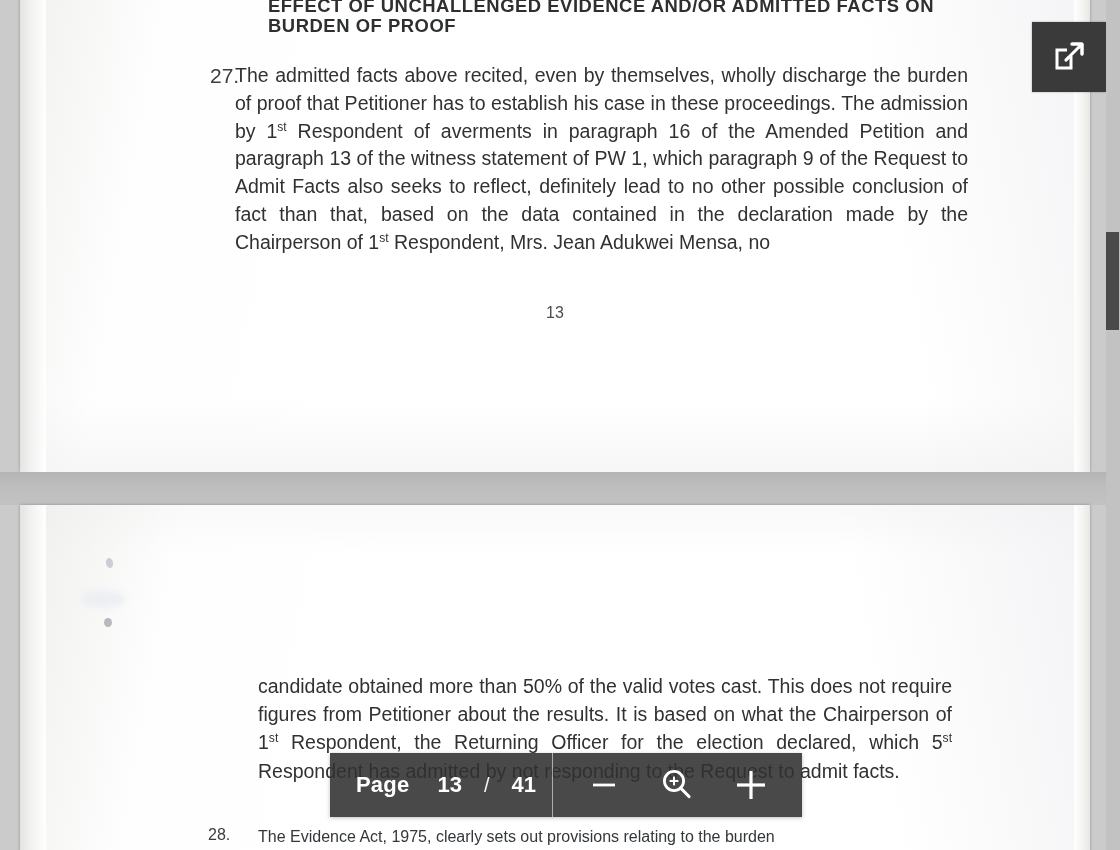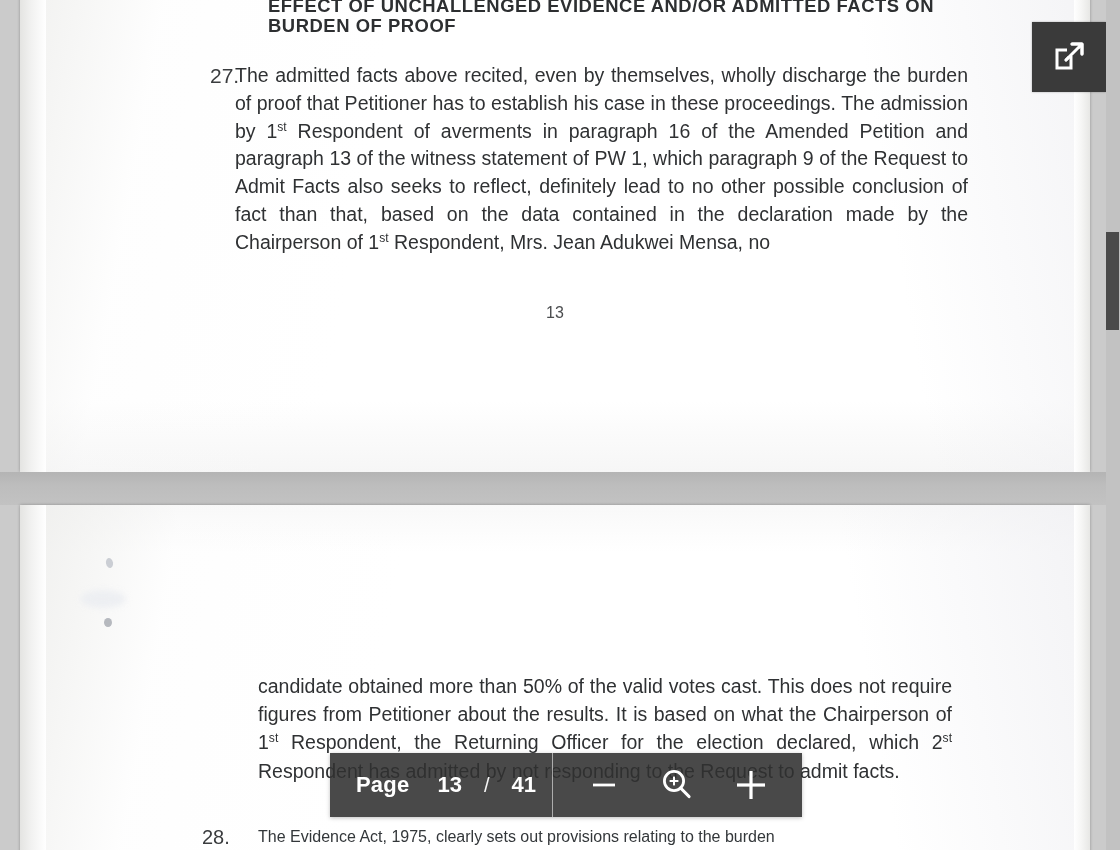--- a/index.html
+++ b/index.html
@@ -153,22 +153,22 @@
   .p2-item28 {
     position: absolute;
     left: 192px;
     top: 826px;
     width: 760px;
     height: 24px;
     overflow: hidden;
   }
   .p2-item28 .item-num28 {
     position: absolute;
-    left: 10px; top: 0;
-    font-size: 20px;
+    left: 16px; top: 0;
+    font-size: 16px;
     color: #3a3c3e;
   }
   .p2-item28 .item-text28 {
     margin-left: 66px;
     font-size: 16px;
     line-height: 1.4;
     color: #33373a;
     white-space: nowrap;
   }
 
@@ -339,21 +339,21 @@
   <div class="page-sheet" id="page-two">
     <div class="paper-tint"></div>
     <div class="paper-edge-l"></div>
     <div class="paper-edge-r"></div>
   </div>
 
   <div class="smudge" id="smudge-c"></div>
   <div class="smudge" id="smudge-a"></div>
   <div class="smudge" id="smudge-b"></div>
 
-  <div class="p2-para"><span>candidate obtained more than 50% of the valid votes cast. This does not require figures from Petitioner about the results. It is based on what the Chairperson of 1</span><sup>st</sup><span> Respondent, the Returning Officer for the election declared, which 2</span><sup>st</sup><span> Respondent has admitted by not responding to the Request to admit facts.</span></div>
+  <div class="p2-para"><span>candidate obtained more than 50% of the valid votes cast. This does not require figures from Petitioner about the results. It is based on what the Chairperson of 1</span><sup>st</sup><span> Respondent, the Returning Officer for the election declared, which 5</span><sup>st</sup><span> Respondent has admitted by not responding to the Request to admit facts.</span></div>
 
   <div class="p2-item28">
     <span class="item-num28">28.</span>
     <span class="item-text28">The Evidence Act, 1975, clearly sets out provisions relating to the burden</span>
   </div>
 
   <div id="pdf-toolbar">
 
     <div id="pager-group">
       <span class="pg-label">Page</span>

